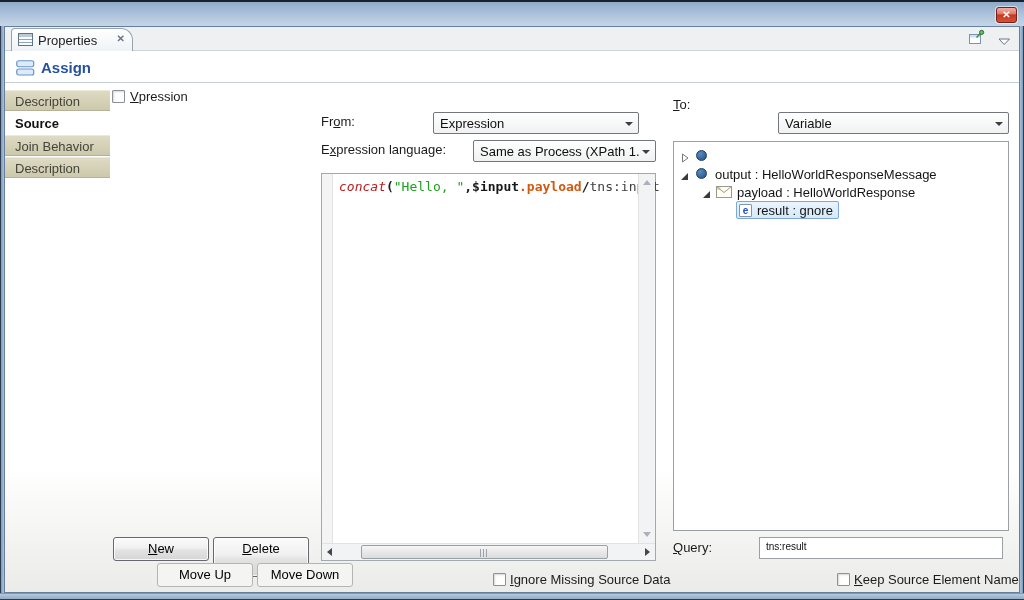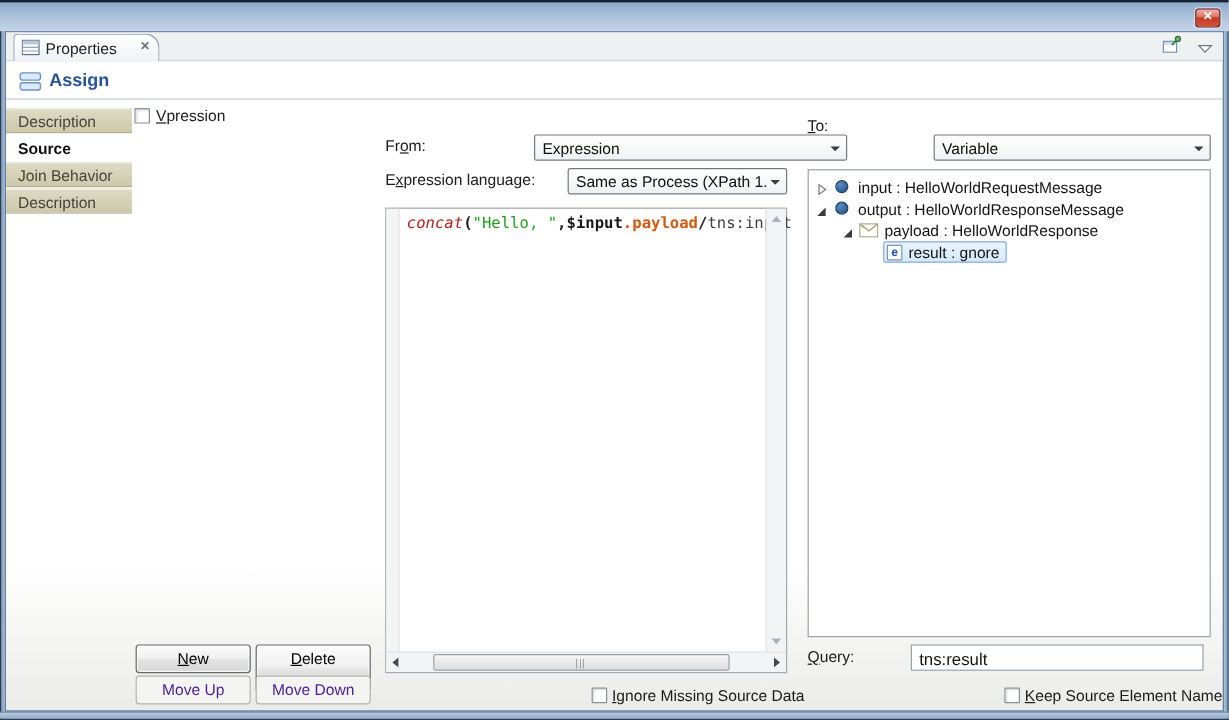--- a/index.html
+++ b/index.html
@@ -60,23 +60,23 @@
   .combo { position:absolute; height:22px; border:1px solid #73777c; border-radius:2px;
     background:linear-gradient(#ffffff,#f0f1f2); }
   .combo .val { position:absolute; left:6px; right:16px; top:3px; font-size:13px; color:#101010;
     white-space:nowrap; overflow:hidden; }
   .combo .arr { position:absolute; right:5px; top:9px; width:0; height:0;
     border-left:4px solid transparent; border-right:4px solid transparent; border-top:4px solid #3a3f44; }
   .btn { position:absolute; border:1px solid #65696d; border-radius:3px;
     background:linear-gradient(#fbfbfb,#f0f0f0 45%,#e3e3e3 55%,#d6d6d6);
     box-shadow:inset 0 0 0 1px rgba(255,255,255,.8);
     font-size:13px; color:#000; text-align:center; }
-  .btn.disabled { border-color:#b4b4b0; background:#f4f4f3; color:#4c1d95; box-shadow:none; }
+  .btn.disabled { border-color:#b4b4b0; background:#f4f4f3; color:#000000; box-shadow:none;margin-left:44px; }
   .field { position:absolute; height:22px; border:1px solid #9aa0a6; background:#fff; }
-  .field .fv { position:absolute; left:6px; top:3px; font-size:14px; color:#111; white-space:nowrap; }
+  .field .fv { position:absolute; left:6px; top:3px; font-size:10px; color:#111; white-space:nowrap; }
 
   
   .listbox { position:absolute; left:108px; top:89px; width:196px; height:414px;
     border:1px solid #8b9196; background:#fff; }
   .list-item { position:absolute; left:0; right:0; top:0; height:20px;
     background:linear-gradient(180deg,#4ba0e8,#2072cc); color:#fff;
     font-size:13px; line-height:20px; padding-left:5px; }
 
   
   .codearea { position:absolute; left:316px; top:146px; width:335px; height:388px;
@@ -174,21 +174,21 @@
     <div class="side-tab" style="top:63px">Description</div>
     <div class="side-tab sel" style="top:86px">Source</div>
     <div class="side-tab" style="top:108px">Join Behavior</div>
     <div class="side-tab" style="top:130px">Description</div>
 
     <span class="checkbox" style="left:107px; top:63px"></span>
     <span class="lbl" style="left:125px; top:62px"><span class="accel">V</span><span>pression</span></span>
 
 
     <span class="lbl" style="left:316px; top:87px"><span>Fr</span><span class="accel">o</span><span>m:</span></span>
-    <div class="combo" style="left:440px; top:85px; width:261px">
+    <div class="combo" style="left:428px; top:85px; width:206px">
       <span class="val">Expression</span>
       <span class="arr"></span>
     </div>
 
     <span class="lbl" style="left:316px; top:115px"><span>E</span><span class="accel">x</span><span>pression language:</span></span>
     <div class="combo" style="left:468px; top:113px; width:183px">
       <span class="val">Same as Process (XPath 1.0 in</span>
       <span class="arr"></span>
     </div>
 
@@ -215,21 +215,20 @@
     </div>
 
     <div class="treebox">
       <div class="tree-row" style="top:5px">
         <span class="exp" style="left:7px">
           <svg width="9" height="10" viewBox="0 0 9 10">
               <polygon points="1.5,1 7,5 1.5,9" fill="#ffffff" stroke="#787878"></polygon>
             </svg>
         </span>
         <span class="var-icon" style="left:22px"></span>
-        <span class="tlabel" style="left:41px">input : HelloWorldRequestMessage</span>
       </div>
       <div class="tree-row" style="top:23px">
         <span class="exp" style="left:6px">
           <svg width="9" height="9" viewBox="0 0 9 9">
               <polygon points="8,1 8,8 1,8" fill="#3a3a3a"></polygon>
             </svg>
         </span>
         <span class="var-icon" style="left:22px"></span>
         <span class="tlabel" style="left:41px">output : HelloWorldResponseMessage</span>
       </div>

